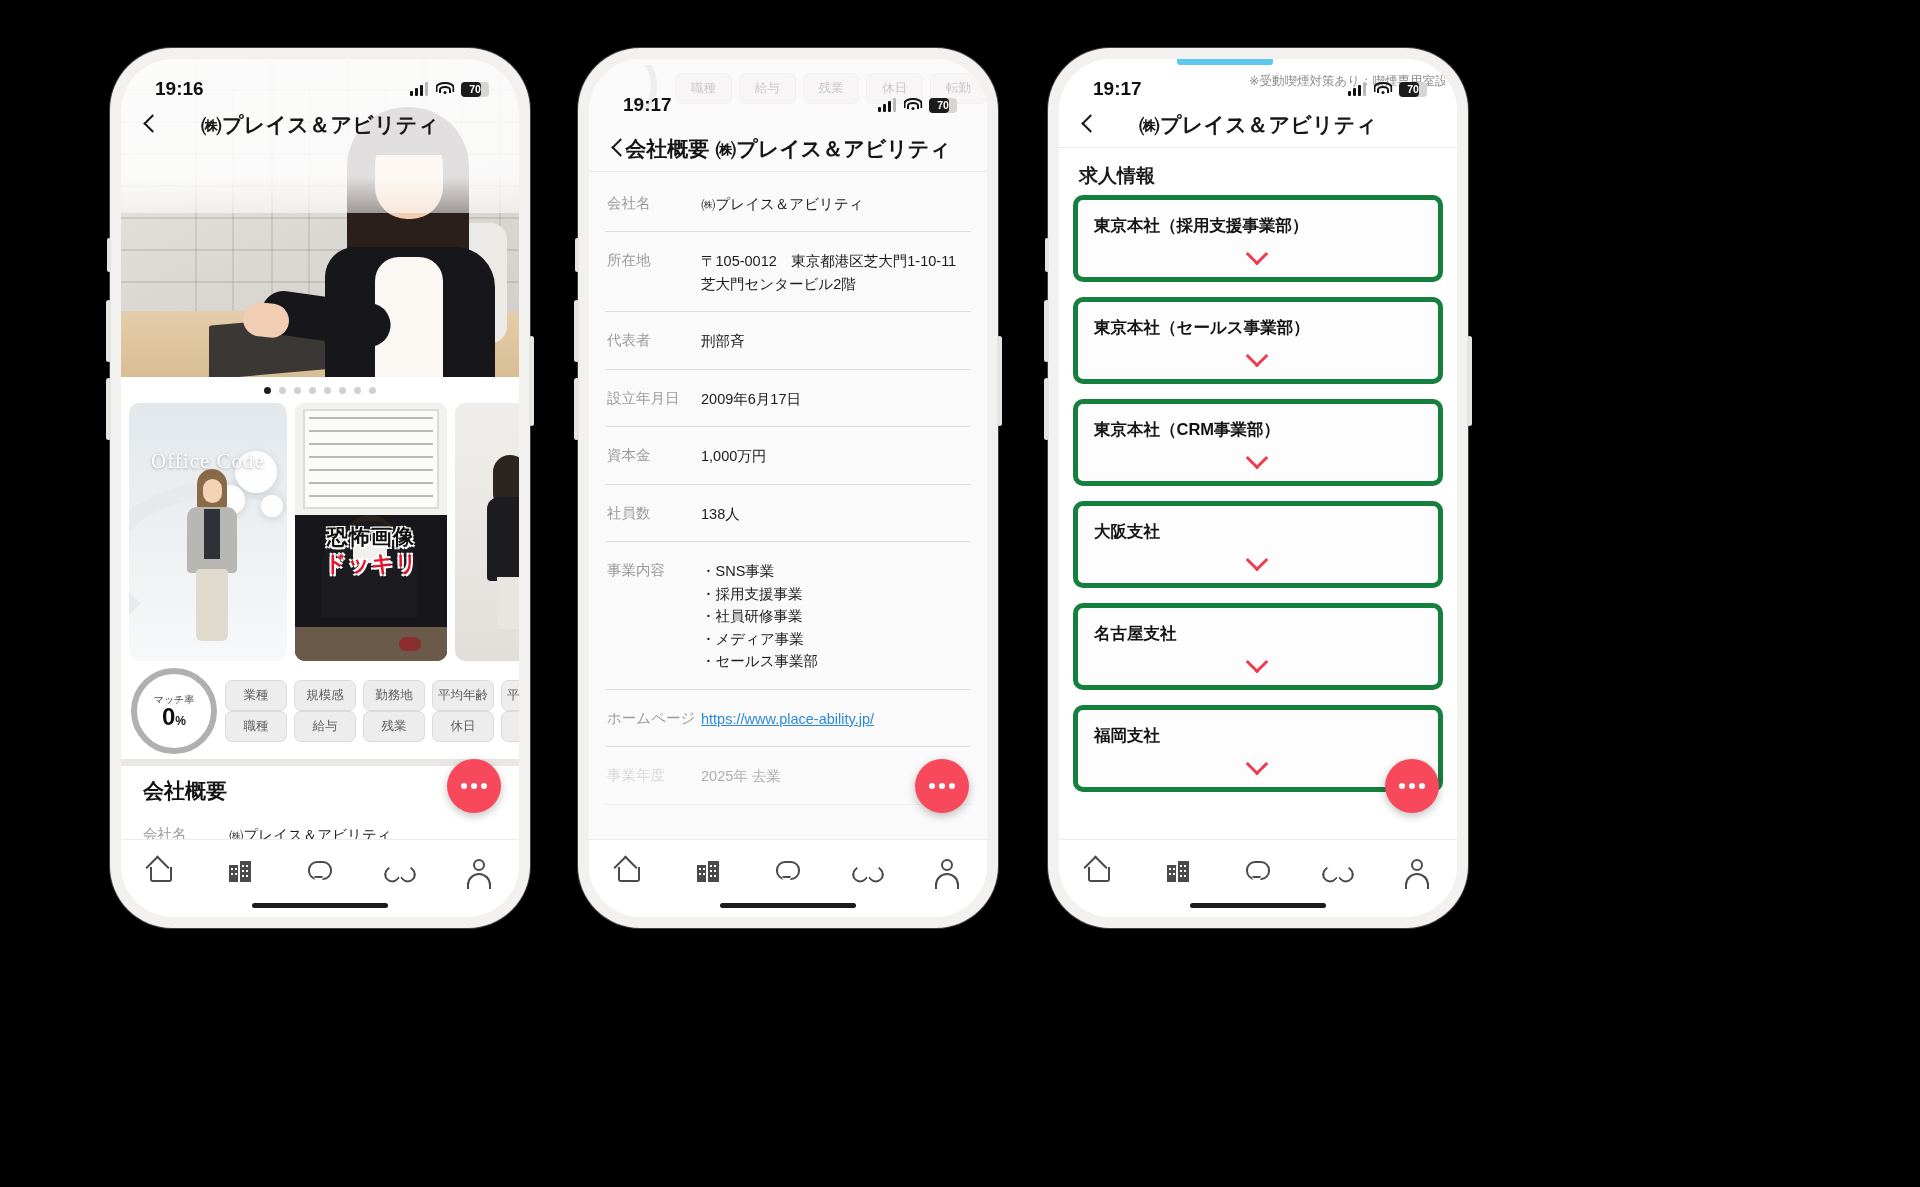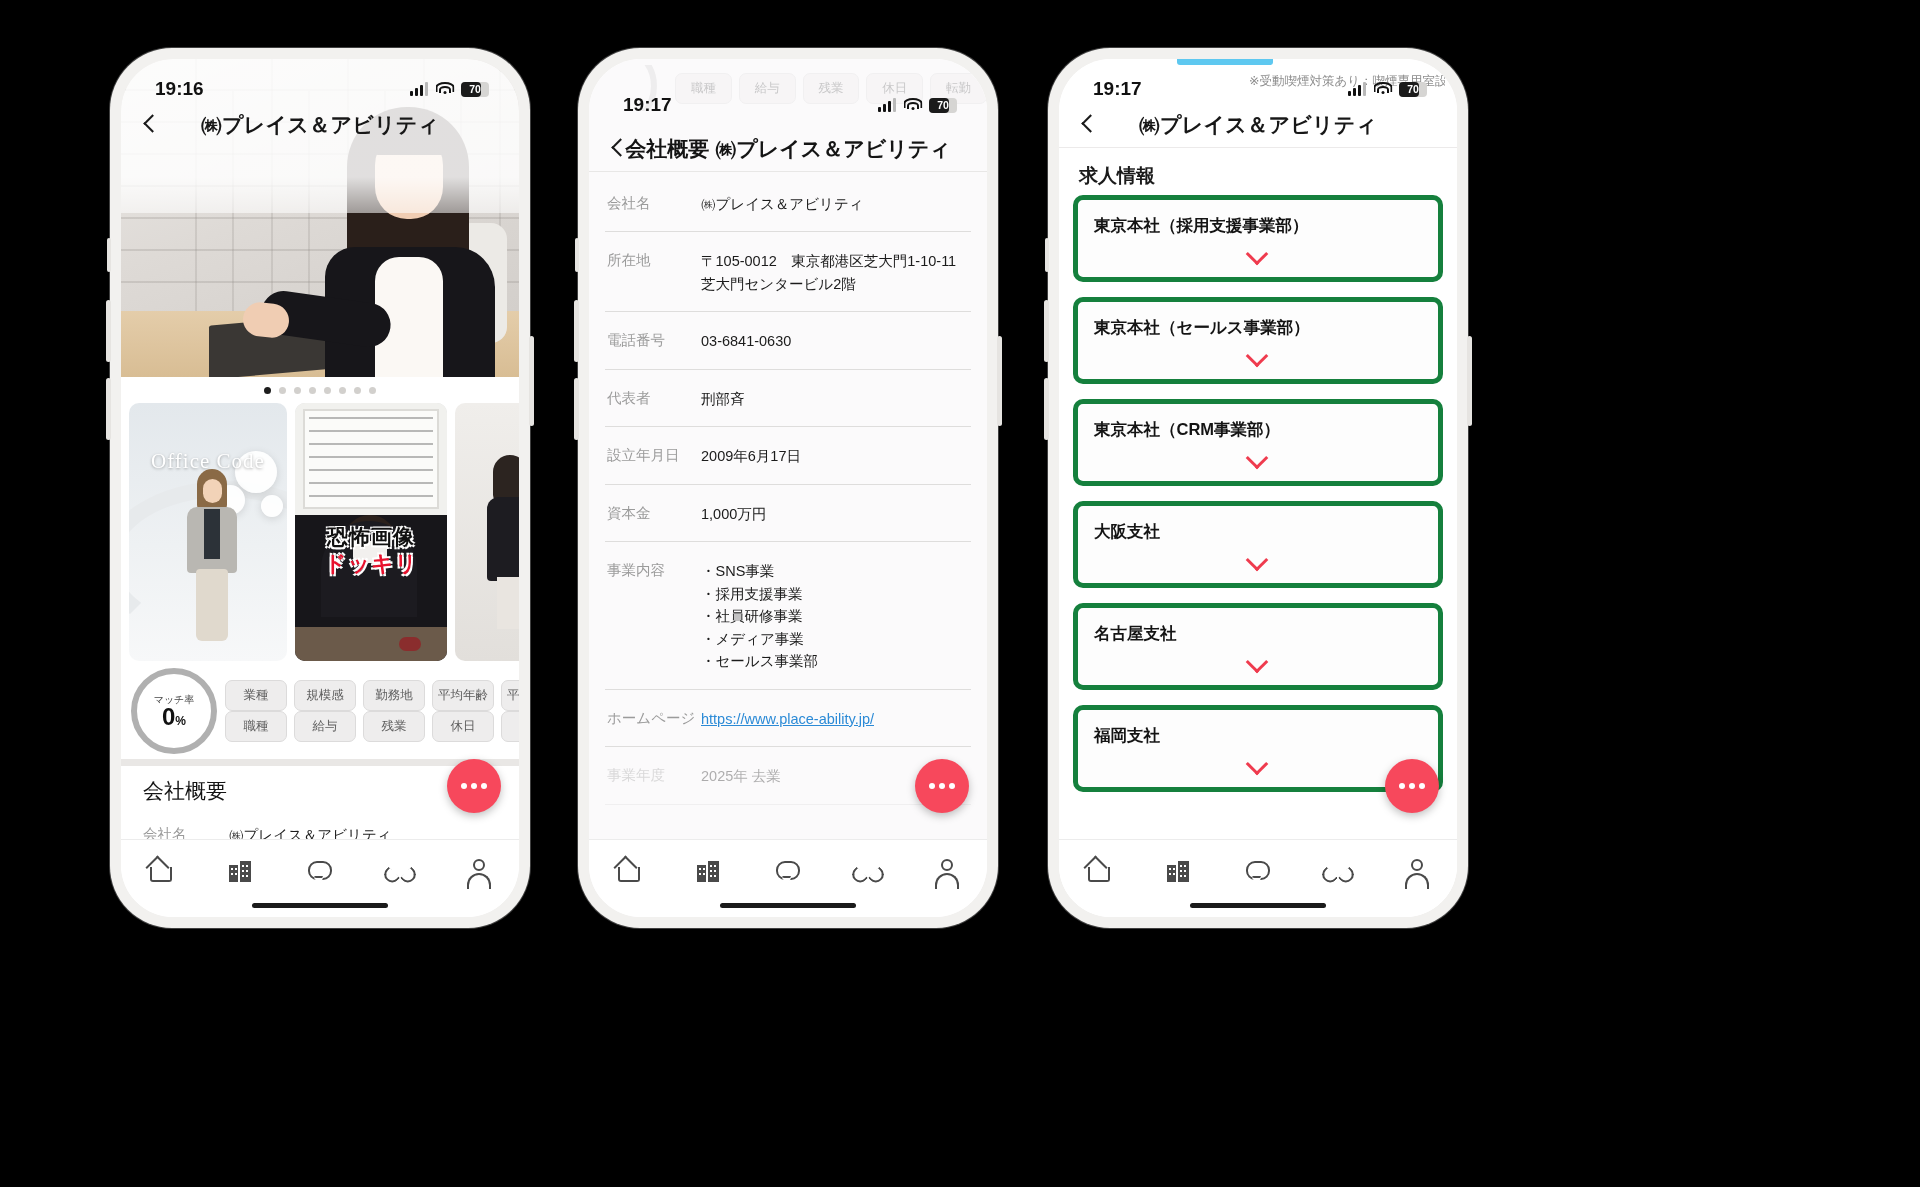--- a/index.html
+++ b/index.html
@@ -193,21 +193,21 @@
   .match-val span{font-size:12px;font-weight:bold;}
   .chipgrid{display:flex;flex-direction:column;}
   .chiprow{display:flex;gap:7px;}
   .chip{
     width:62px;height:31px;border-radius:7px;background:#eeeded;border:1px solid #dcdbdb;
     display:flex;align-items:center;justify-content:center;
     font-size:12.5px;color:#5d5d5d;white-space:nowrap;box-sizing:border-box;
   }
 
   .divider-thick{position:absolute;left:0;right:0;top:700px;height:7px;background:#e9e7e5;}
-  .sec-title{position:absolute;left:22px;top:718px;font-size:21px;font-weight:normal;color:#141414;}
+  .sec-title{position:absolute;left:22px;top:718px;font-size:21px;font-weight:bold;color:#141414;}
   .kv-row{position:absolute;left:22px;right:22px;display:flex;align-items:flex-start;}
   .kv-k{width:86px;flex:0 0 86px;font-size:14.5px;color:#9a9a9a;}
   .kv-v{font-size:14.5px;color:#1b1b1b;line-height:1.5;}
 
   
   .p2-body{position:absolute;inset:0;background:#fbfafb;}
   .ghost-chips{
     position:absolute;left:0;right:0;top:6px;height:46px;display:flex;gap:7px;
     align-items:center;padding-left:14px;opacity:.32;overflow:hidden;
   }
@@ -495,34 +495,34 @@
       <div class="p2-list">
         <div class="row2">
           <span class="k">会社名</span>
           <span class="v">㈱プレイス＆アビリティ</span>
         </div>
         <div class="row2">
           <span class="k">所在地</span>
           <span class="v">〒105-0012　東京都港区芝大門1-10-11 芝大門センタービル2階</span>
         </div>
         <div class="row2">
-          <span class="k">電話番号</span>
-          <span class="v">03-6841-0630</span>
-        </div>
-        <div class="row2">
           <span class="k">代表者</span>
           <span class="v">刑部斉</span>
         </div>
         <div class="row2">
           <span class="k">設立年月日</span>
           <span class="v">2009年6月17日</span>
         </div>
         <div class="row2">
           <span class="k">資本金</span>
           <span class="v">1,000万円</span>
+        </div>
+        <div class="row2">
+          <span class="k">社員数</span>
+          <span class="v">138人</span>
         </div>
         <div class="row2">
           <span class="k">事業内容</span>
           <ul class="v biz">
             <li>・SNS事業</li>
             <li>・採用支援事業</li>
             <li>・社員研修事業</li>
             <li>・メディア事業</li>
             <li>・セールス事業部</li>
           </ul>

